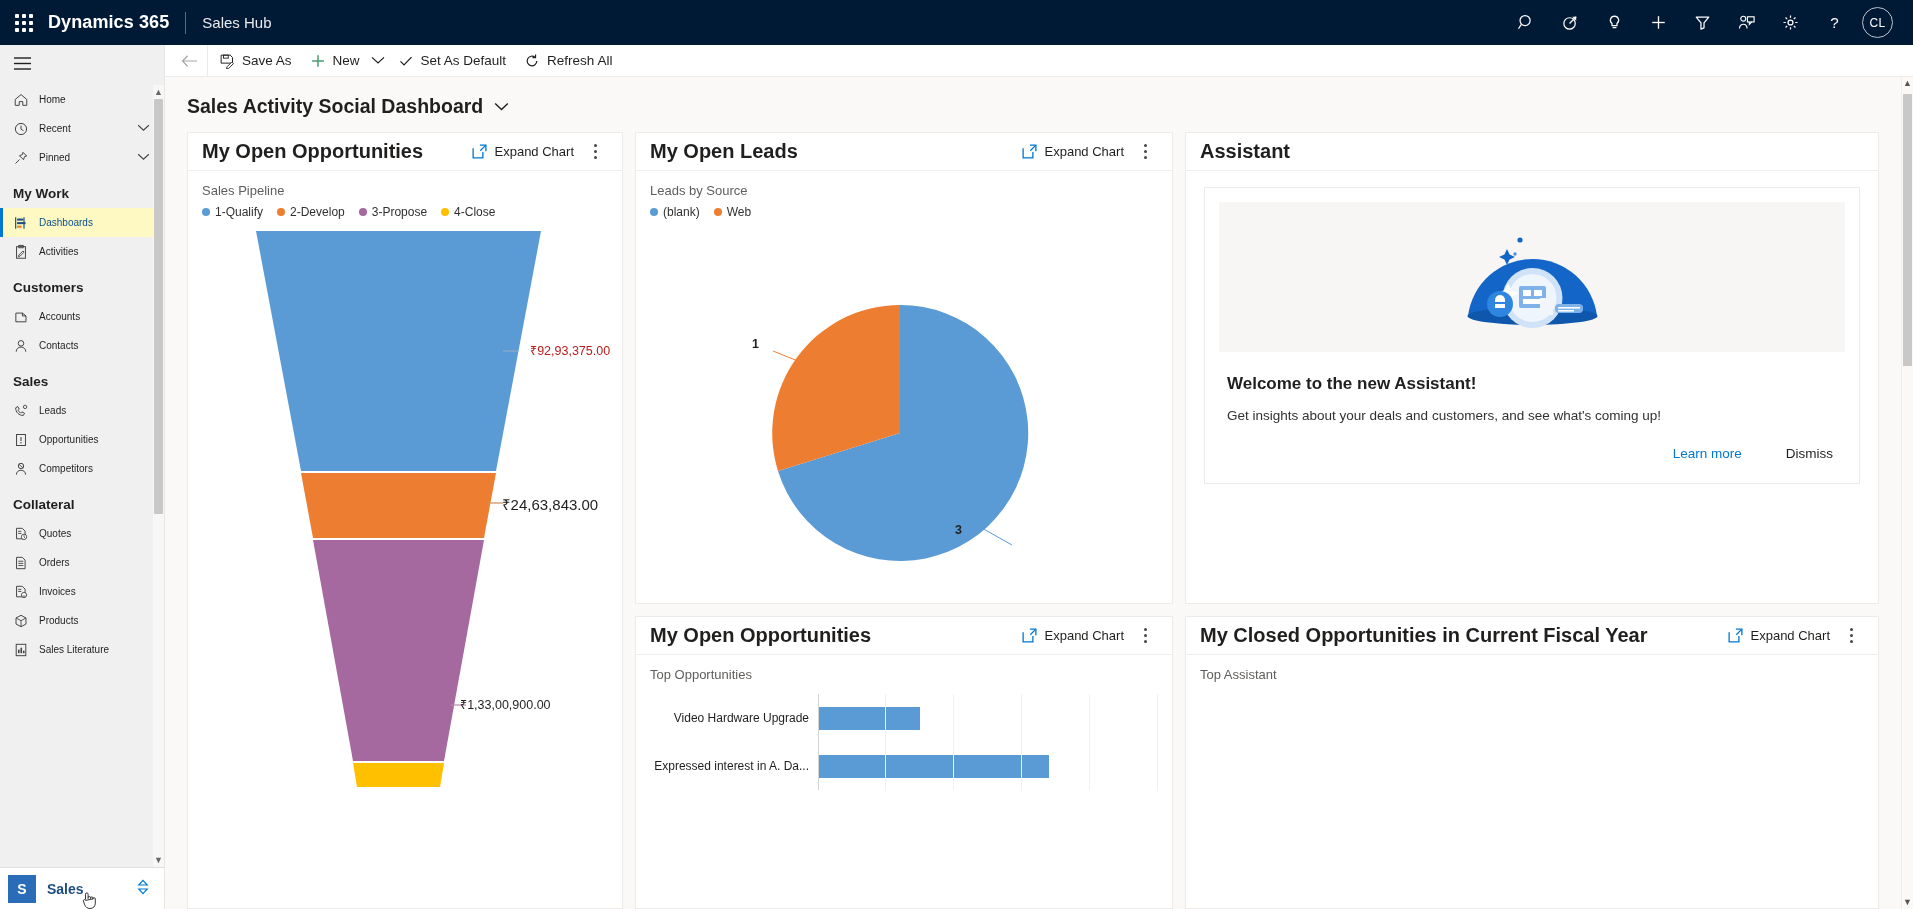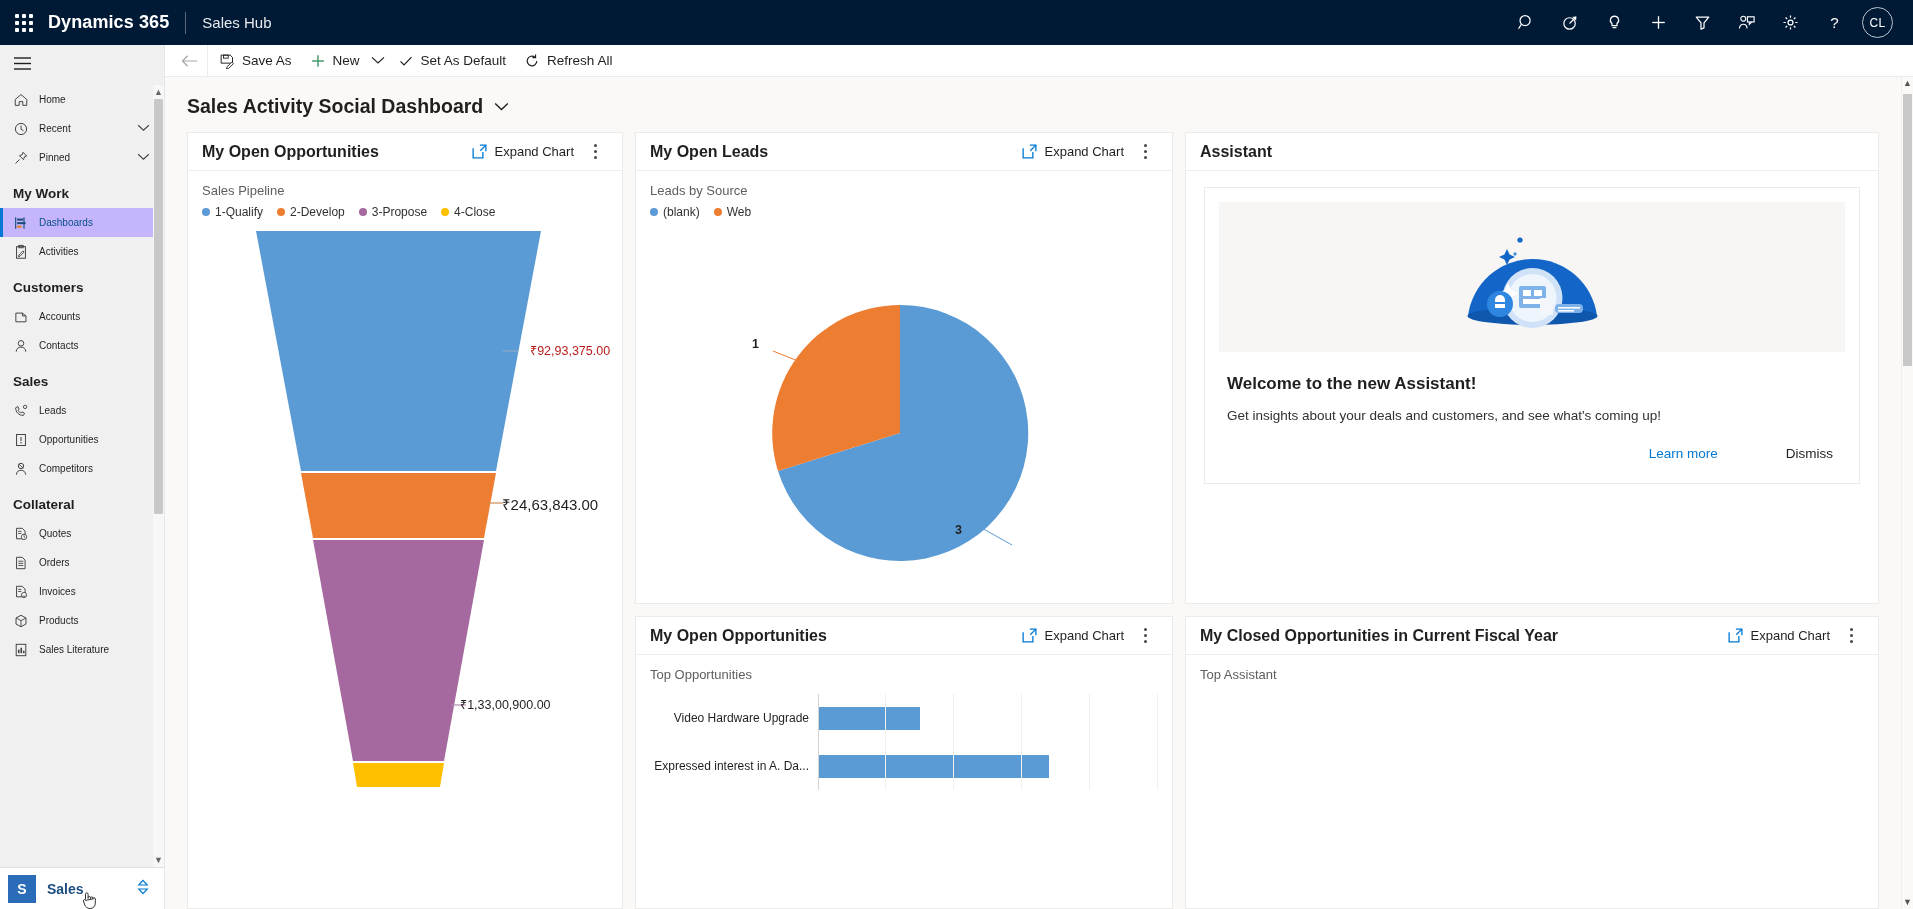--- a/index.html
+++ b/index.html
@@ -47,21 +47,21 @@
     height: 36px; display: flex; align-items: center; padding-left: 14px; cursor: pointer;
   }
   .nav-scroll { flex: 1; overflow: hidden; position: relative; padding-top: 4px; }
   .nav-item {
     height: 29px; display: flex; align-items: center; padding-left: 13px;
     font-size: 10px; color: #201f1e; cursor: pointer; position: relative;
   }
   .nav-item .ico { width: 26px; display: flex; align-items: center; color: #424242; }
   .nav-item .lbl { flex: 1; }
   .nav-item .chev { padding-right: 14px; color: #424242; }
-  .nav-item.active { background: #c4b5fd; }
+  .nav-item.active { background: #fef9c3; }
   .nav-item.active::before {
     content: ""; position: absolute; left: 0; top: 0; bottom: 0; width: 3px; background: #0078d4;
   }
   .nav-item.active .lbl { color: #0b4f8a; }
   .nav-group {
     font-size: 13.5px; font-weight: bold; color: #201f1e;
     padding: 14px 0 7px 13px;
   }
   .nav-spacer { height: 6px; }
   .sb-scrollbar {
@@ -114,21 +114,21 @@
   .col-3 { flex: 1; }
 
   .card {
     background: #fff; border: 1px solid #edebe9; display: flex; flex-direction: column;
     min-height: 0; overflow: hidden;
   }
   .card-head {
     height: 38px; flex: 0 0 38px; display: flex; align-items: center; padding: 0 14px;
     border-bottom: 1px solid #f0eeec;
   }
-  .card-title { font-size: 16px; font-weight: bold; color: #201f1e; white-space: nowrap; }
+  .card-title { font-size: 20px; font-weight: bold; color: #201f1e; white-space: nowrap; }
   .card-head-spacer { flex: 1; }
   .expand-btn {
     display: flex; align-items: center; font-size: 13px; color: #201f1e; cursor: pointer;
     white-space: nowrap;
   }
   .expand-btn .ei { margin-right: 8px; display: flex; }
   .kebab {
     width: 26px; height: 26px; margin-left: 8px; display: flex; flex-direction: column;
     align-items: center; justify-content: center; cursor: pointer;
   }
@@ -141,21 +141,21 @@
   .legend-dot { width: 8px; height: 8px; border-radius: 50%; margin-right: 5px; display: block; }
 
   .funnel-wrap { position: relative; flex: 1; min-height: 0; }
   .assist-card { border: 1px solid #edebe9; background: #fff; }
   .assist-hero {
     height: 150px; background: #f7f6f5; display: flex; align-items: center; justify-content: center;
     margin: 14px 14px 0 14px;
   }
   .assist-h { font-size: 17px; font-weight: bold; color: #201f1e; padding: 22px 22px 0 22px; }
   .assist-p { font-size: 13.5px; color: #323130; padding: 13px 22px 0 22px; line-height: 1.4; }
-  .assist-actions { display: flex; justify-content: flex-end; gap: 68px; padding: 20px 26px 22px 22px; align-items: center; }
+  .assist-actions { display: flex; justify-content: flex-end; gap: 44px; padding: 20px 26px 22px 22px; align-items: center; }
   .assist-link { font-size: 13.5px; color: #0078d4; cursor: pointer; }
   .assist-dismiss { font-size: 13.5px; color: #201f1e; cursor: pointer; }
 
   
   .bar-chart { position: relative; margin-top: 12px; }
   .bar-row { display: flex; align-items: center; height: 48px; }
   .bar-label {
     width: 168px; text-align: right; padding-right: 9px; font-size: 12px; color: #201f1e;
     white-space: nowrap; overflow: hidden;
   }

